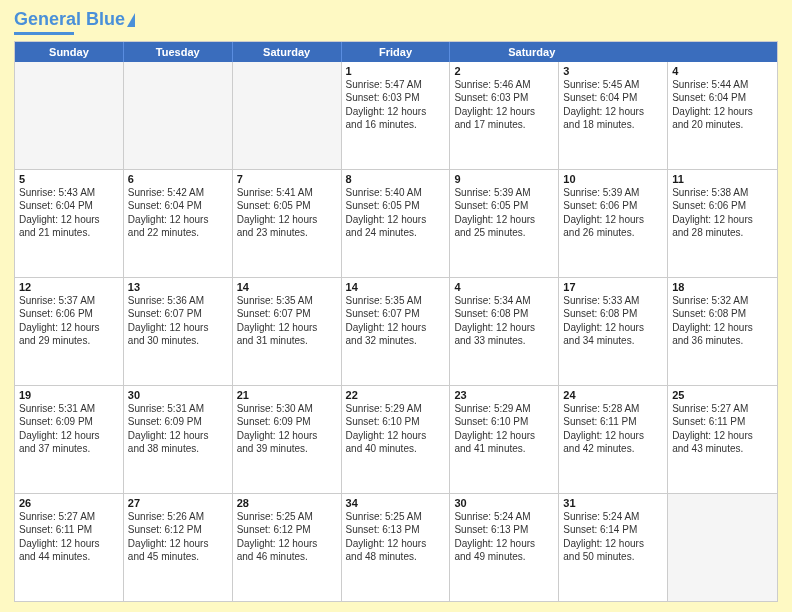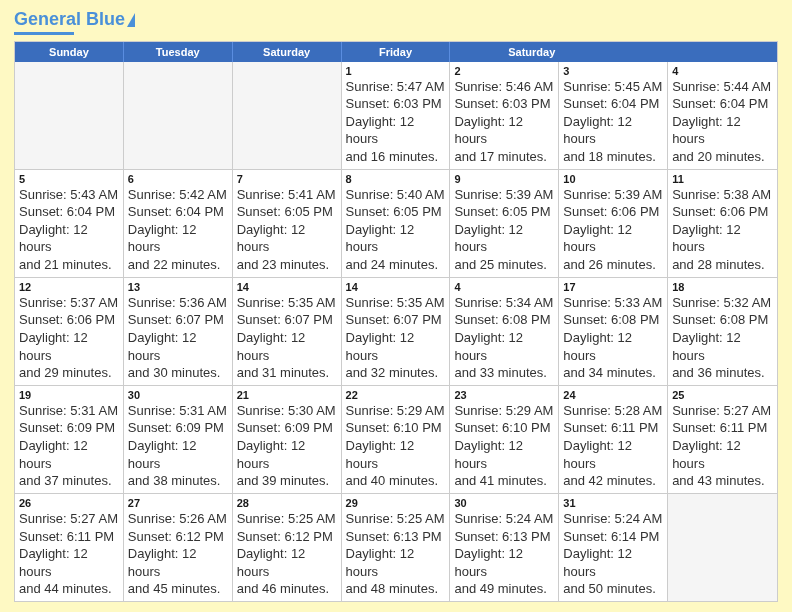--- a/index.html
+++ b/index.html
@@ -110,21 +110,21 @@
     }
     .cal-cell:last-child { border-right: none; }
     .cal-cell.empty { background: #f5f5f5; }
     .day-num {
       font-size: 11px;
       font-weight: bold;
       color: #1a1a1a;
       margin-bottom: 1px;
     }
     .cell-info {
-      font-size: 13px;
+      font-size: 10px;
       color: #333;
       line-height: 1.35;
     }
   </style>
 </head>
 <body>
 
 <div class="page">
   <div class="header">
     <div class="logo">
@@ -270,21 +270,21 @@
           </div>
           <div class="cal-cell">
             <div class="day-num">27</div>
             <div class="cell-info">Sunrise: 5:26 AM<br>Sunset: 6:12 PM<br>Daylight: 12 hours<br>and 45 minutes.</div>
           </div>
           <div class="cal-cell">
             <div class="day-num">28</div>
             <div class="cell-info">Sunrise: 5:25 AM<br>Sunset: 6:12 PM<br>Daylight: 12 hours<br>and 46 minutes.</div>
           </div>
           <div class="cal-cell">
-            <div class="day-num">29</div>
+            <div class="day-num">34</div>
             <div class="cell-info">Sunrise: 5:25 AM<br>Sunset: 6:13 PM<br>Daylight: 12 hours<br>and 48 minutes.</div>
           </div>
           <div class="cal-cell">
             <div class="day-num">30</div>
             <div class="cell-info">Sunrise: 5:24 AM<br>Sunset: 6:13 PM<br>Daylight: 12 hours<br>and 49 minutes.</div>
           </div>
           <div class="cal-cell">
             <div class="day-num">31</div>
             <div class="cell-info">Sunrise: 5:24 AM<br>Sunset: 6:14 PM<br>Daylight: 12 hours<br>and 50 minutes.</div>
           </div>

